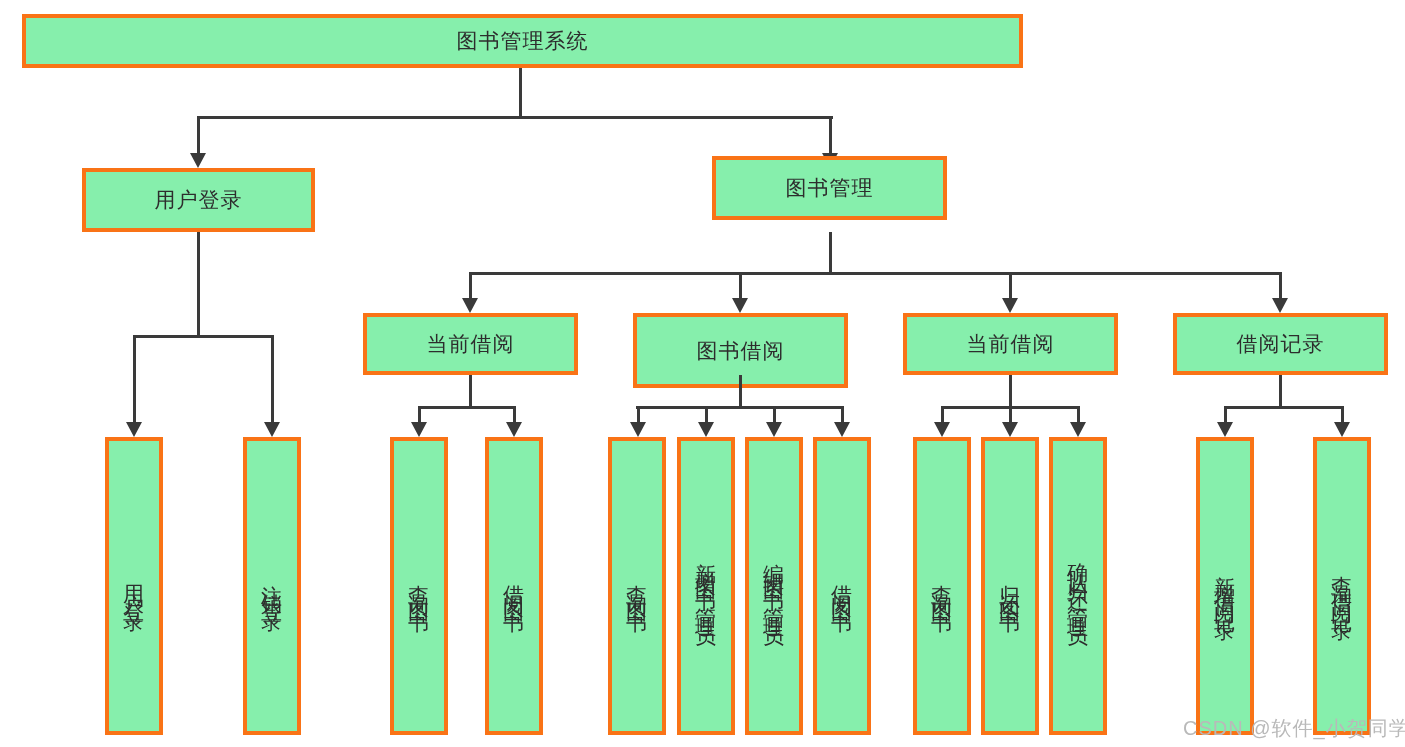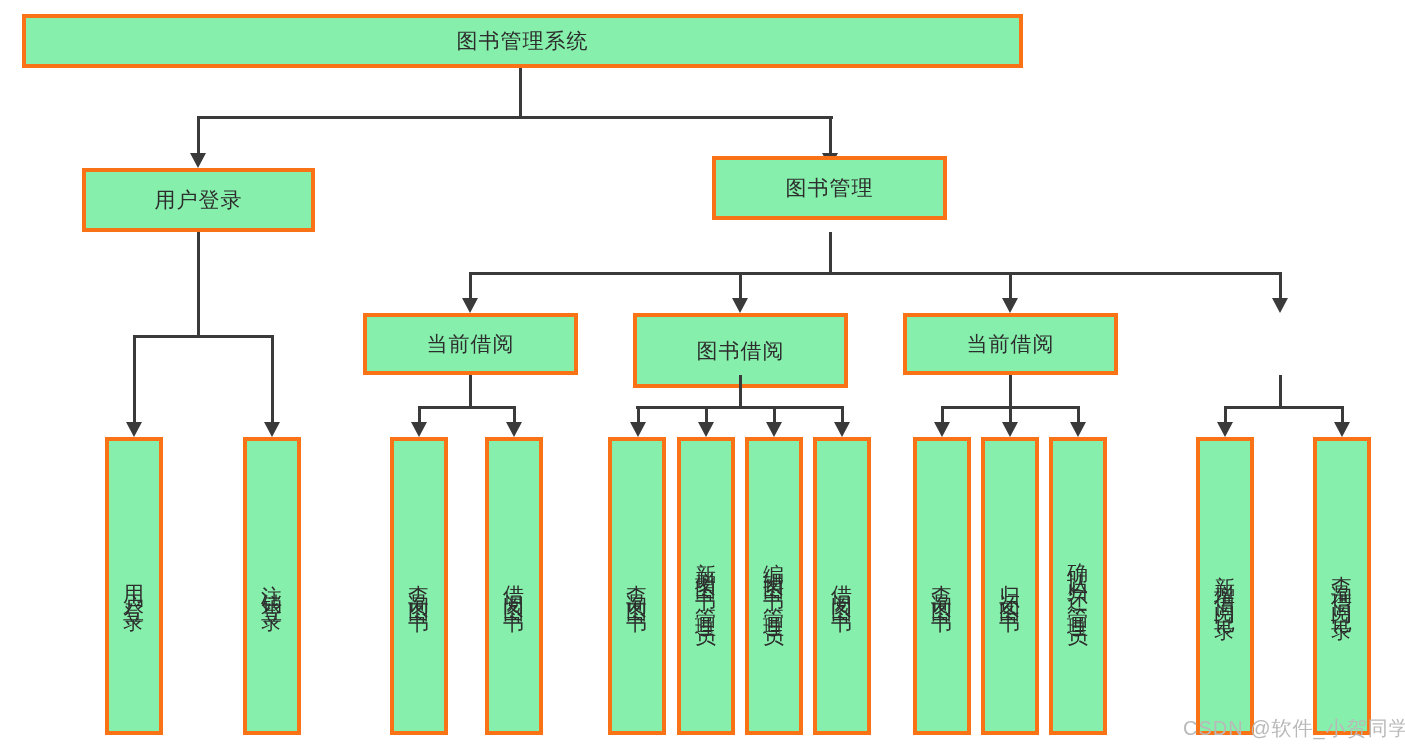--- a/index.html
+++ b/index.html
@@ -82,20 +82,21 @@
   <div class="vline" style="left:739px;top:272px;height:28px;"></div>
   <div class="arrow" style="left:732px;top:298px;"></div>
   <div class="vline" style="left:1009px;top:272px;height:28px;"></div>
   <div class="arrow" style="left:1002px;top:298px;"></div>
   <div class="vline" style="left:1279px;top:272px;height:28px;"></div>
   <div class="arrow" style="left:1272px;top:298px;"></div>
 
   <div class="node" style="left:363px;top:313px;width:215px;height:62px;">当前借阅</div>
   <div class="node" style="left:633px;top:313px;width:215px;height:75px;">图书借阅</div>
   <div class="node" style="left:903px;top:313px;width:215px;height:62px;">当前借阅</div>
+  <div class="node" style="left:1173px;top:313px;width:215px;height:62px;">借阅记录</div>
 
   <div class="vline" style="left:469px;top:375px;height:33px;"></div>
   <div class="vline" style="left:739px;top:375px;height:33px;"></div>
   <div class="vline" style="left:1009px;top:375px;height:33px;"></div>
   <div class="vline" style="left:1279px;top:375px;height:33px;"></div>
 
   <div class="hline" style="left:418px;top:406px;width:98px;"></div>
   <div class="hline" style="left:636px;top:406px;width:208px;"></div>
   <div class="hline" style="left:941px;top:406px;width:139px;"></div>
   <div class="hline" style="left:1224px;top:406px;width:120px;"></div>

